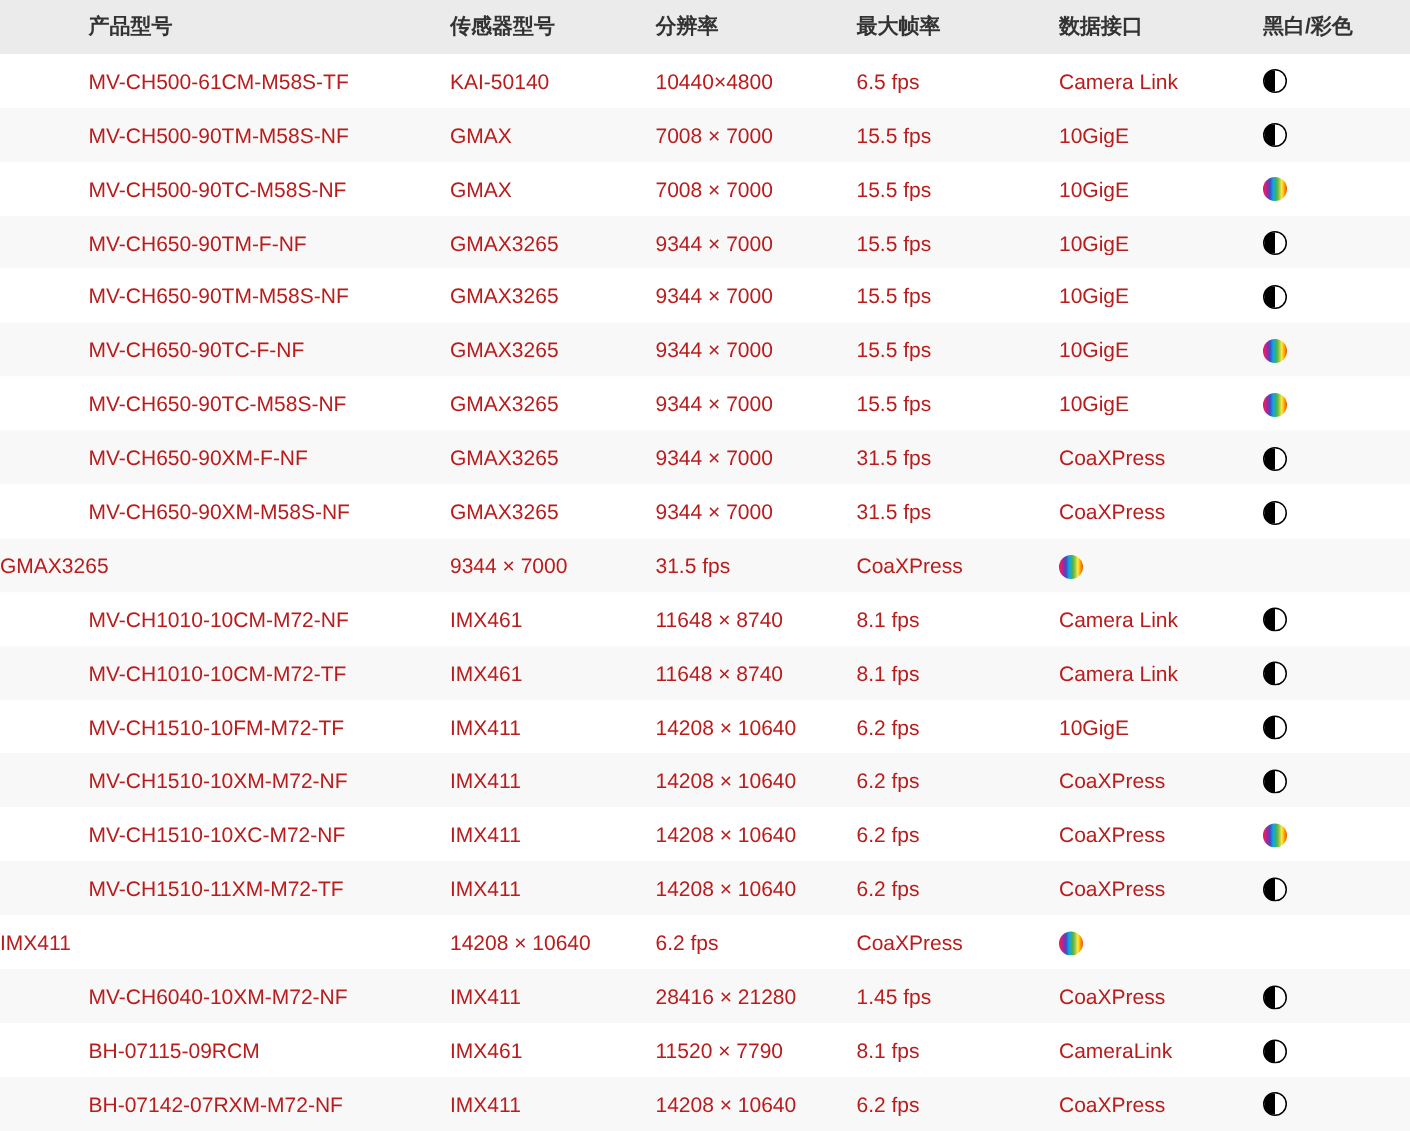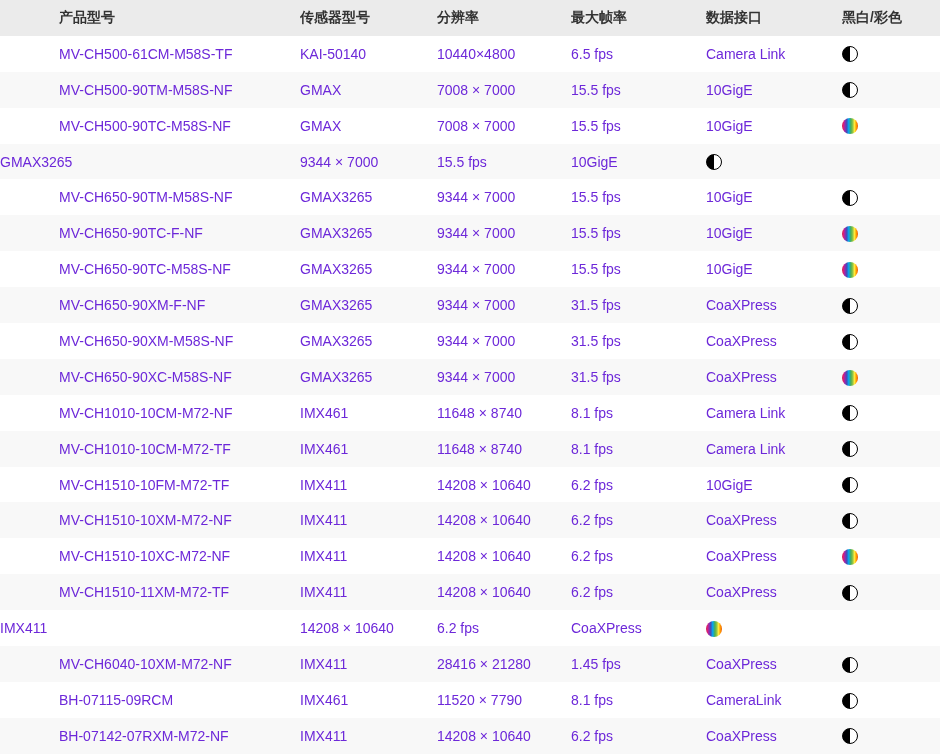--- a/index.html
+++ b/index.html
@@ -13,21 +13,21 @@
     height: 754px;
     overflow: hidden;
     background: #ffffff;
   }
   .row {
     display: grid;
     grid-template-columns: 300px 137px 134px 135px 136px 98px;
     height: calc(754px / 21);
     align-items: center;
     font-size: 14px;
-    color: #6d28d9;
+    color: #b91c1c;
   }
   .row > div { overflow: hidden; white-space: nowrap; }
   .cell-model { padding-left: 59px; }
   .header-row {
     background: #ebebeb;
     font-weight: bold;
     color: #333333;
   }
   .table-body .row:nth-child(even) { background: #f8f8f8; }
   .table-body .row:nth-child(odd)  { background: #ffffff; }
@@ -91,20 +91,21 @@
     <div>GMAX</div>
     <div>7008 × 7000</div>
     <div>15.5 fps</div>
     <div>10GigE</div>
     <div>
       <span class="icon color"></span>
     </div>
   </div>
 
   <div class="row">
+    <div class="cell-model">MV-CH650-90TM-F-NF</div>
     <div>GMAX3265</div>
     <div>9344 × 7000</div>
     <div>15.5 fps</div>
     <div>10GigE</div>
     <div>
       <span class="icon mono"></span>
     </div>
   </div>
 
   <div class="row">
@@ -156,21 +157,20 @@
     <div>GMAX3265</div>
     <div>9344 × 7000</div>
     <div>31.5 fps</div>
     <div>CoaXPress</div>
     <div>
       <span class="icon mono"></span>
     </div>
   </div>
 
   <div class="row">
-    <div class="cell-model">MV-CH650-90XC-M58S-NF</div>
     <div>GMAX3265</div>
     <div>9344 × 7000</div>
     <div>31.5 fps</div>
     <div>CoaXPress</div>
     <div>
       <span class="icon color"></span>
     </div>
   </div>
 
   <div class="row">

